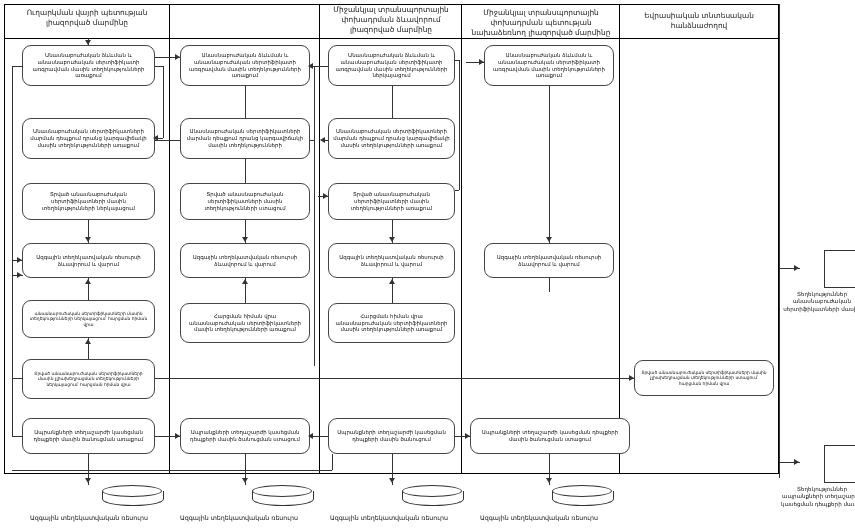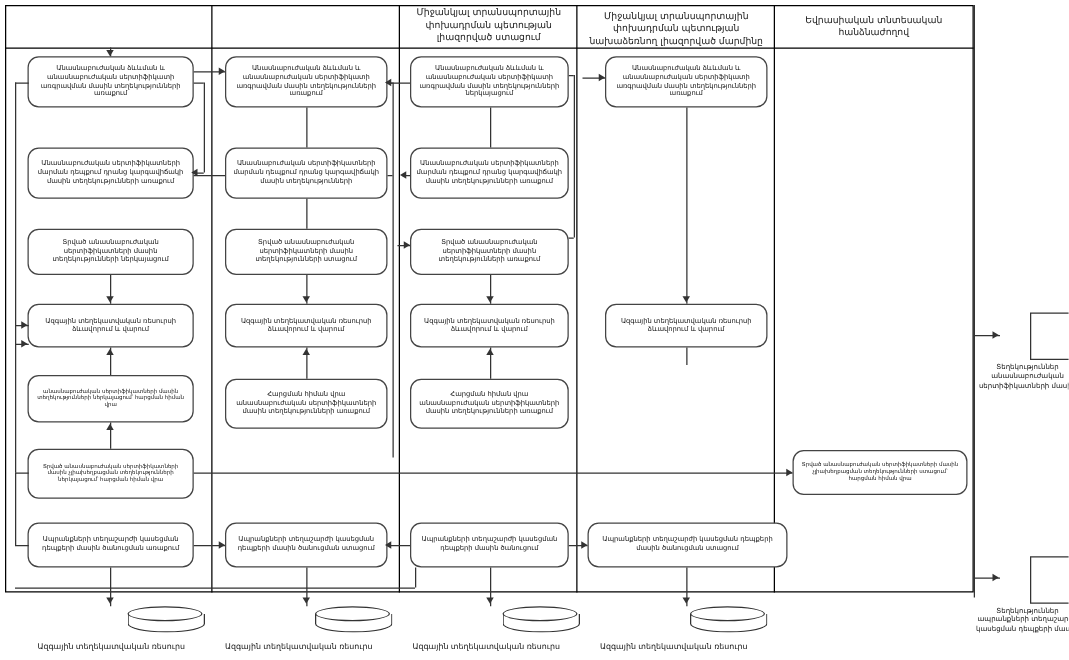--- a/index.html
+++ b/index.html
@@ -55,21 +55,22 @@
 <div id="page">
 
   <div class="frame"></div>
   <div class="header-rule" style="left:4px;top:38px;"></div>
 
   <div class="lane-div" style="left:169px;top:4px;"></div>
   <div class="lane-div" style="left:319px;top:4px;"></div>
   <div class="lane-div" style="left:461px;top:4px;"></div>
   <div class="lane-div" style="left:619px;top:4px;"></div>
 
-  <div class="lane-title" style="left:324px;top:5px;width:134px;">Միջանկյալ տրանսպորտային փոխադրման պետության լիազորված ստացում</div>
+  <div class="lane-title" style="left:10px;top:8px;width:154px;">Ուղարկման վայրի պետության լիազորված մարմինը</div>
+  <div class="lane-title" style="left:324px;top:5px;width:134px;">Միջանկյալ տրանսպորտային փոխադրման ձևավորում լիազորված մարմինը</div>
   <div class="lane-title" style="left:466px;top:8px;width:150px;">Միջանկյալ տրանսպորտային փոխադրման պետության նախաձեռնող լիազորված մարմինը</div>
   <div class="lane-title" style="left:624px;top:11px;width:150px;">Եվրասիական տնտեսական հանձնաժողով</div>
 
   <div class="node" style="left:22px;top:45px;width:133px;height:41px;">
     <span>Անասնաբուժական ձևևման և անասնաբուժական սերտիֆիկատի առգրավման մասին տեղեկությունների առաքում</span>
     </div>
 
   <div class="node" style="left:22px;top:118px;width:133px;height:41px;">
     <span>Անասնաբուժական սերտիֆիկատների մարման դեպքում դրանց կարգավիճակի մասին տեղեկությունների առաքում</span>
     </div>

